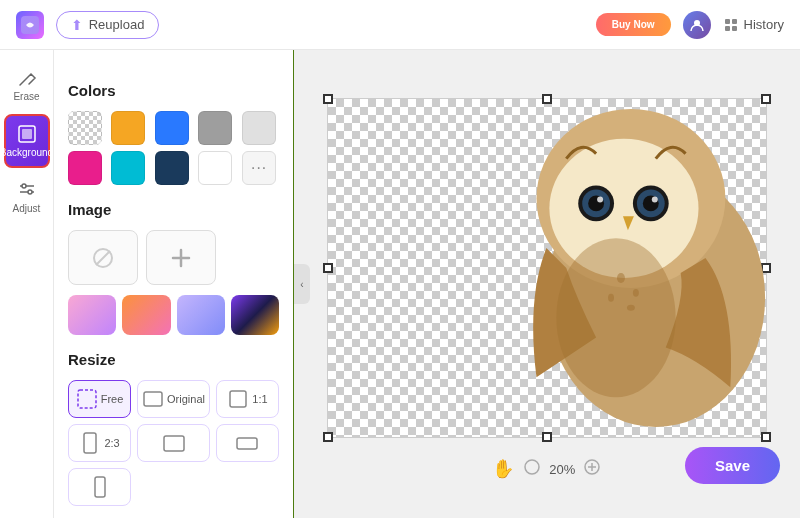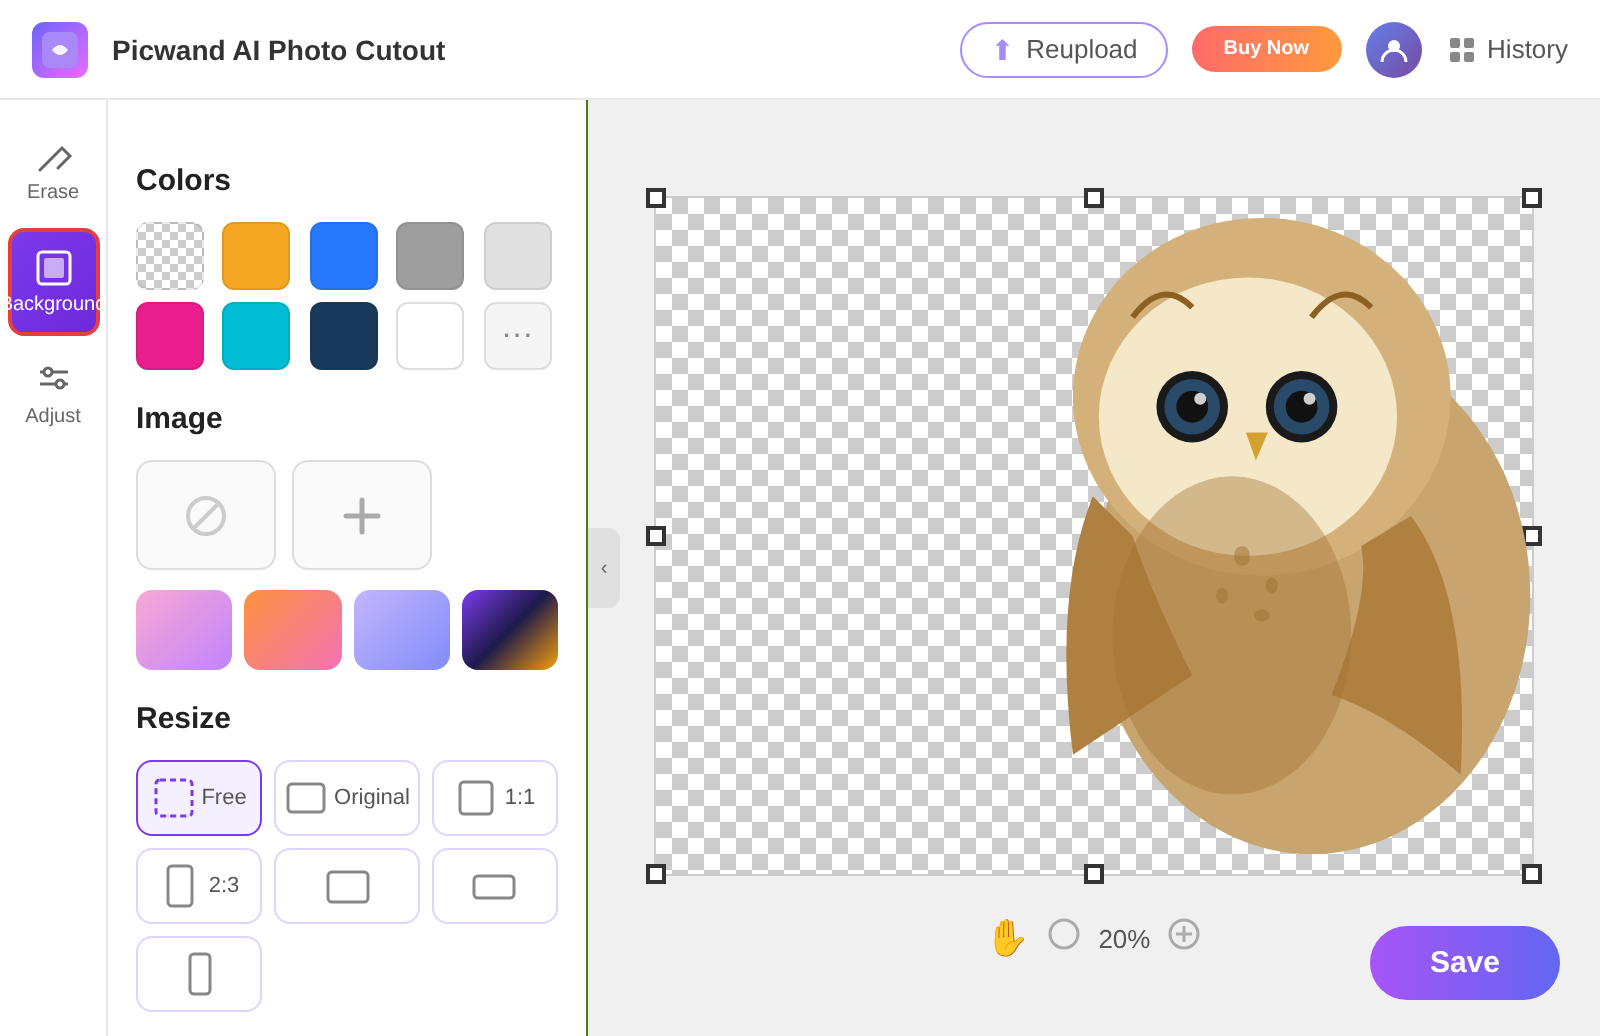--- a/index.html
+++ b/index.html
@@ -154,21 +154,21 @@
 
     
     .zoom-bar {
       display: flex; align-items: center; gap: 8px;
       margin-top: 10px; font-size: 13px; color: #555;
     }
     .zoom-btn { background: none; border: none; cursor: pointer; font-size: 16px; color: #888; }
 
     
     .save-btn {
-      position: absolute; bottom: 18px; right: 20px;
+      position: absolute; bottom: 34px; right: 20px;
       background: linear-gradient(90deg, #a855f7, #6366f1);
       border: none; border-radius: 20px; padding: 10px 30px;
       color: #fff; font-size: 15px; font-weight: 600; cursor: pointer;
     }
   </style>
 </head>
 <body>
 
 <div class="header">
   <div class="logo-icon">
@@ -176,21 +176,20 @@
       <rect width="18" height="18" rx="4" fill="url(#lg)"></rect>
       <defs>
           <linearGradient id="lg" x1="0" y1="0" x2="18" y2="18">
             <stop stop-color="#a78bfa"></stop>
             <stop offset="1" stop-color="#ec4899"></stop>
           </linearGradient>
         </defs>
       <path d="M5 9 Q9 4 13 9 Q9 14 5 9Z" fill="white" opacity="0.9"></path>
     </svg>
   </div>
-  <span class="app-title">Picwand AI Photo Cutout</span>
   <button class="reupload-btn">
     <span class="upload-icon">⬆</span>
     <span>Reupload</span>
   </button>
   <div class="header-right">
     <button class="buy-now-btn">Buy Now</button>
     <div class="avatar">
       <svg width="14" height="14" viewBox="0 0 14 14" fill="white">
           <circle cx="7" cy="5" r="3"></circle>
           <path d="M1 13c0-3.3 2.7-6 6-6s6 2.7 6 6" stroke="white" stroke-width="1.5" fill="none"></path>

